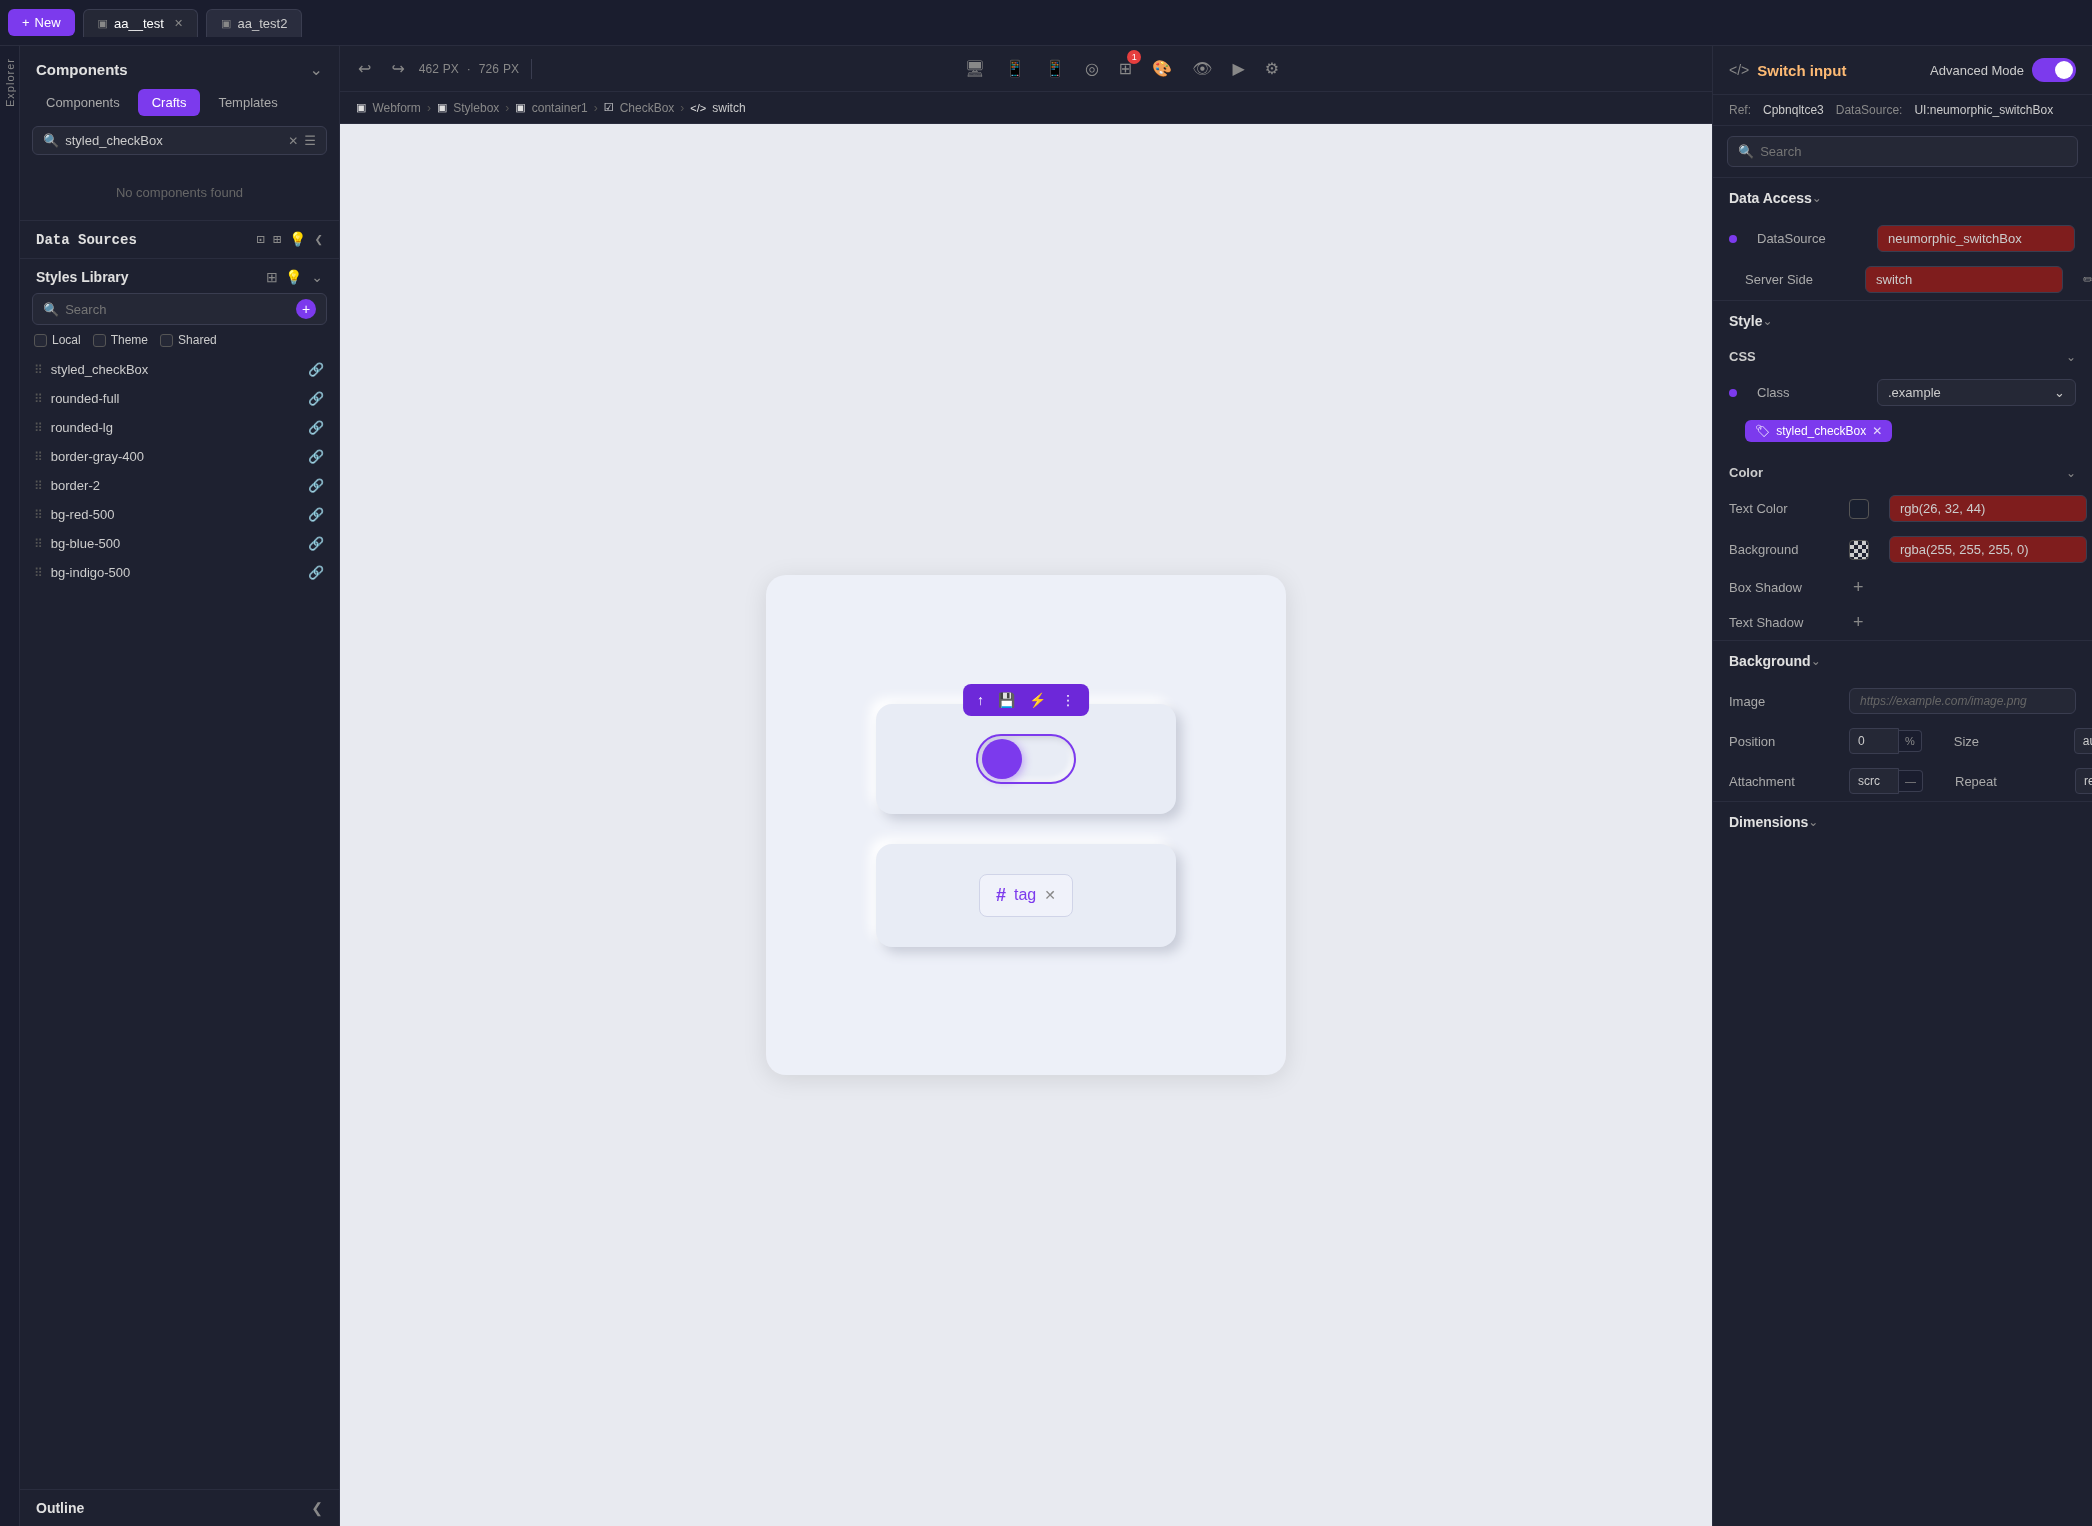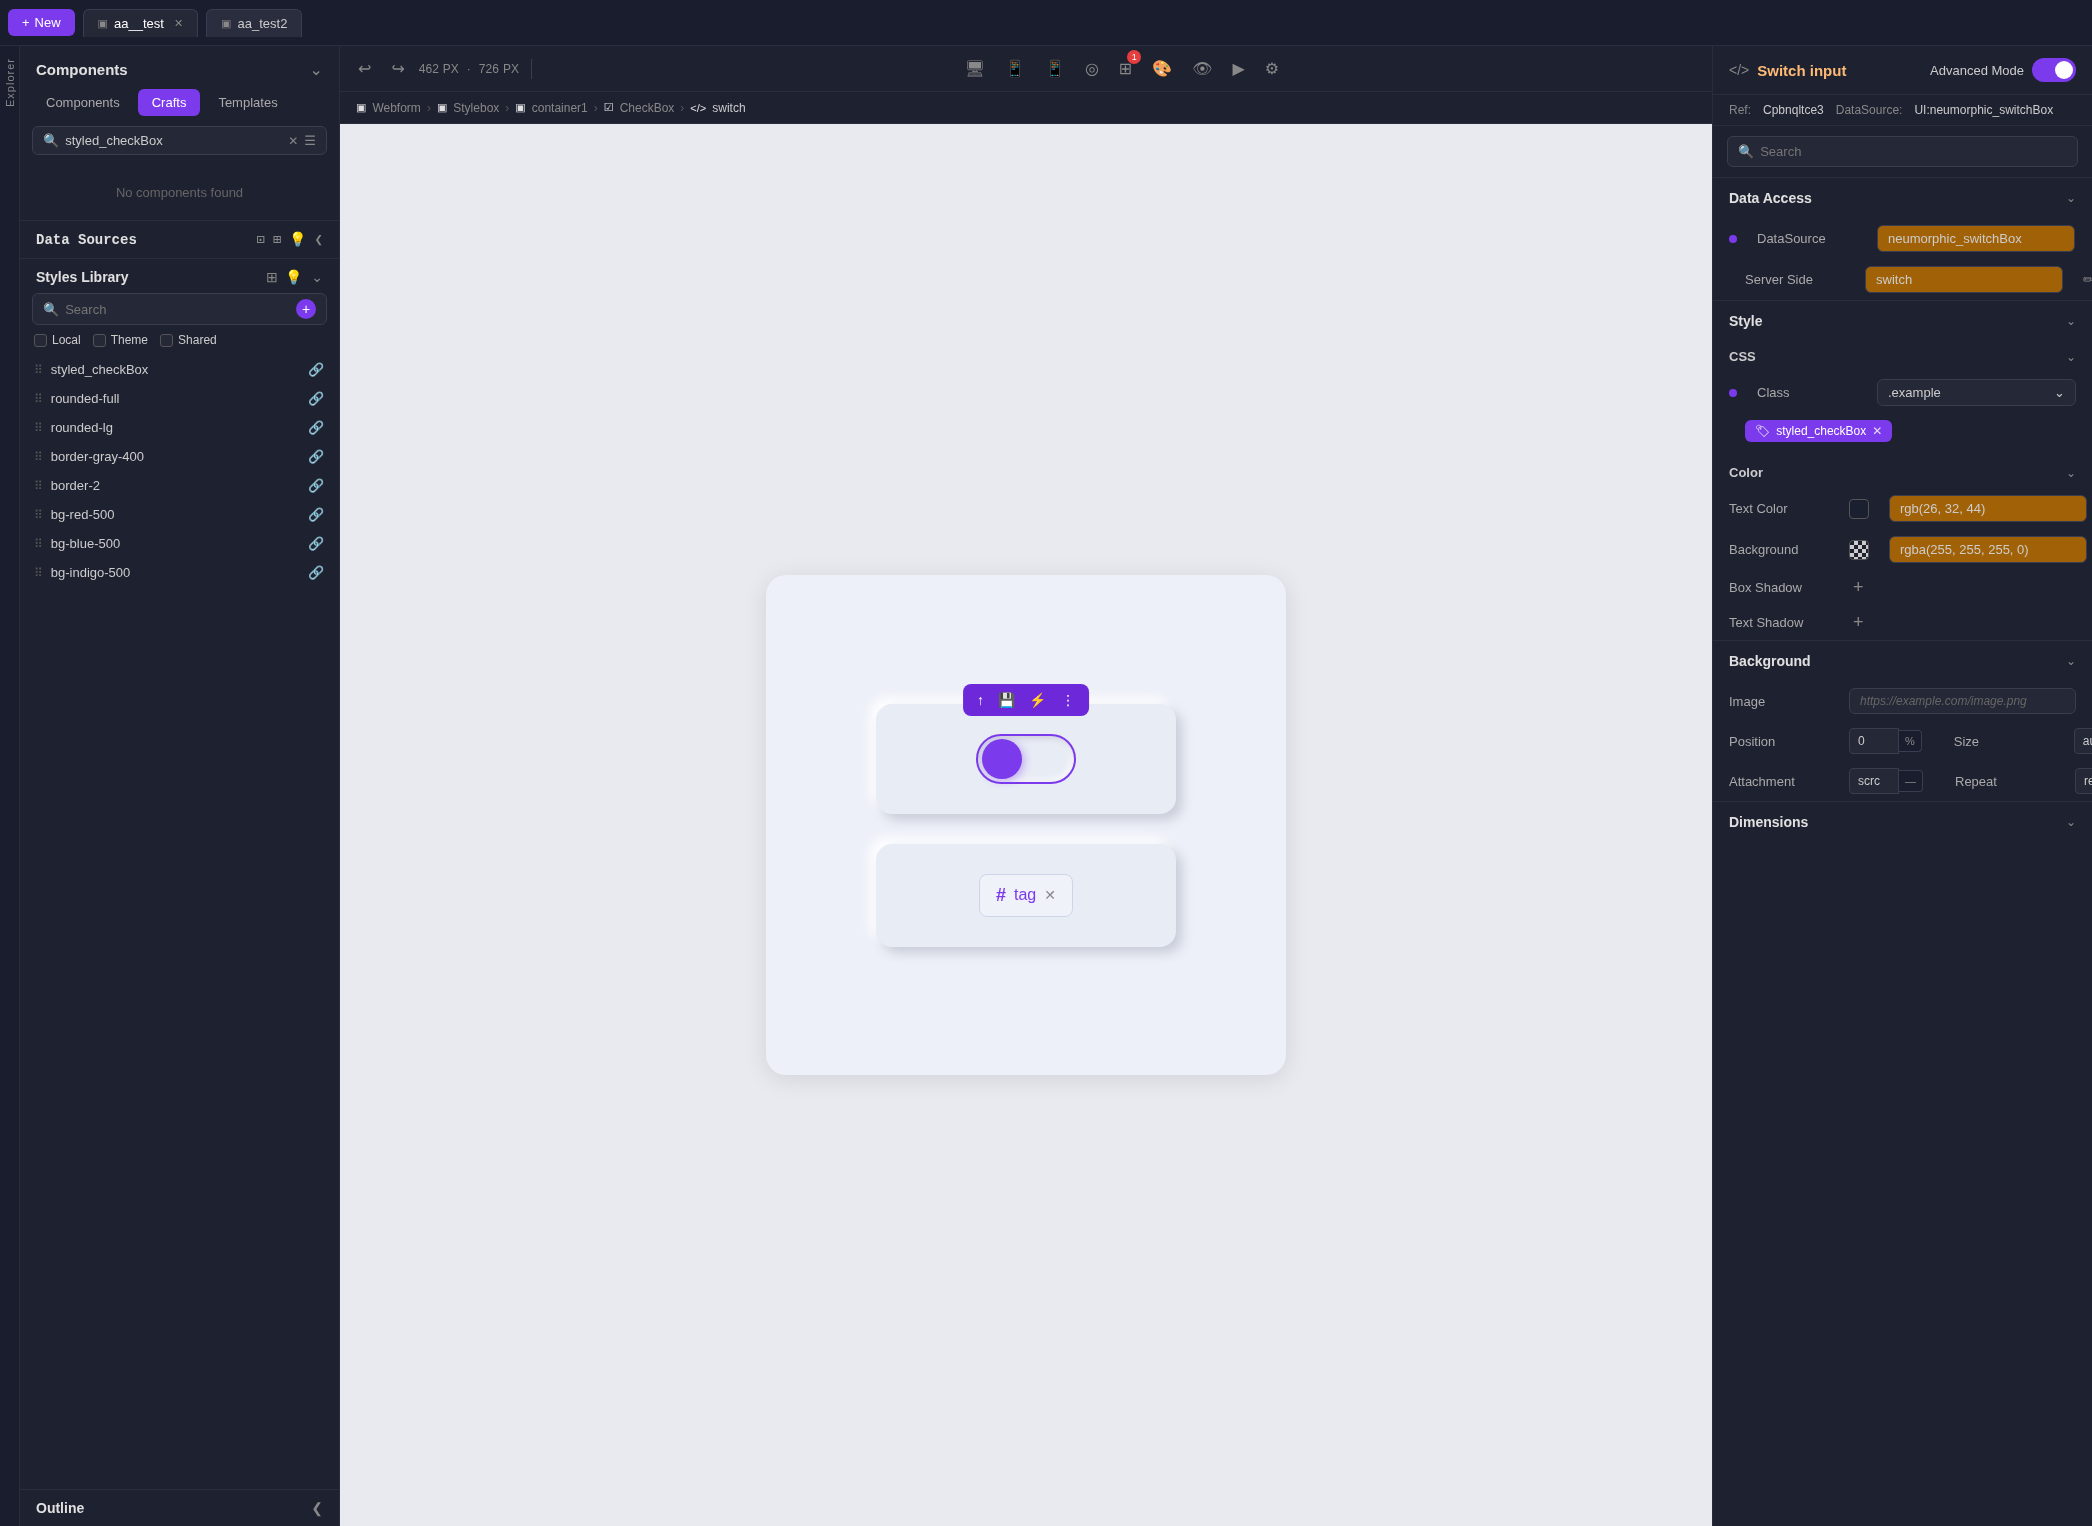--- a/index.html
+++ b/index.html
@@ -545,21 +545,20 @@
       flex: 1;
     }
 
     
     .prop-section {
       border-top: 1px solid #2a2d3e;
     }
     .prop-section-header {
       display: flex;
       align-items: center;
-      justify-content: space-between;
       padding: 12px 16px;
       cursor: pointer;
     }
     .prop-section-title {
       font-size: 14px;
       font-weight: 600;
       color: #e0e0e0;
     }
     .chevron { color: #888; font-size: 12px; }
 
@@ -576,21 +575,21 @@
       background: #7c3aed;
       flex-shrink: 0;
     }
     .prop-label {
       font-size: 13px;
       color: #aaa;
       width: 100px;
       flex-shrink: 0;
     }
     .prop-input {
-      background: #a16207;
+      background: #7f1d1d;
       border: 1px solid #3a3d50;
       border-radius: 6px;
       padding: 5px 10px;
       color: #ccc;
       font-size: 13px;
       flex: 1;
       outline: none;
     }
     .prop-edit-icon {
       color: #888;

